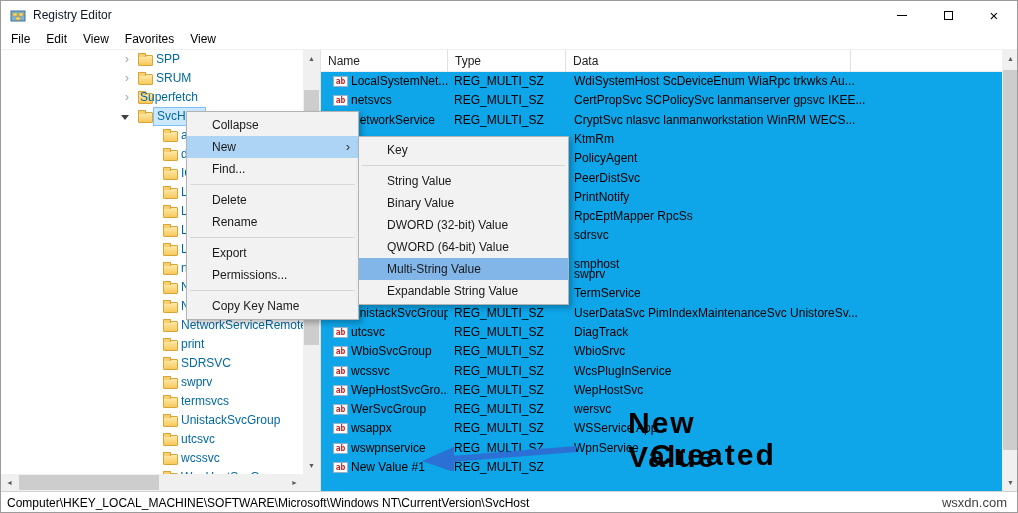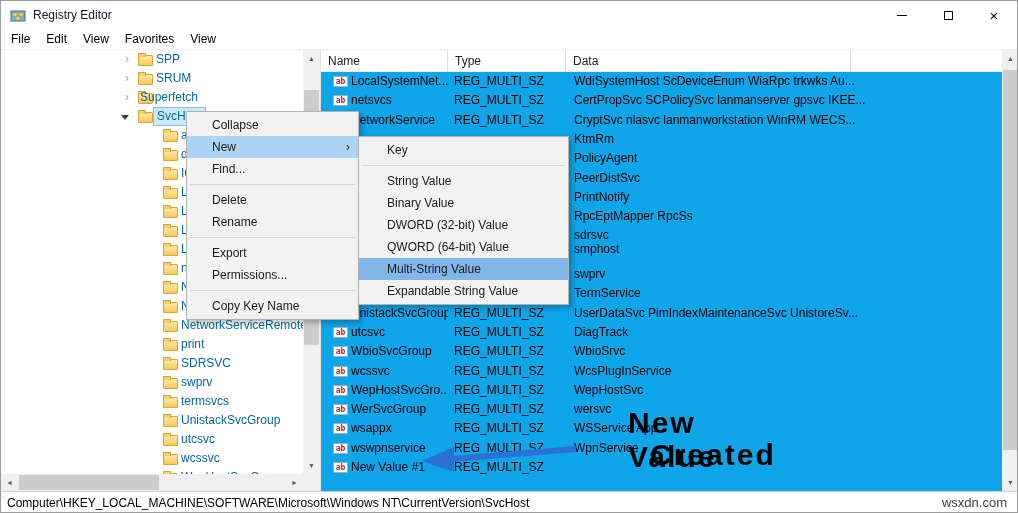--- a/index.html
+++ b/index.html
@@ -267,21 +267,21 @@
         <div class="lrow" style="top:135.1px">
     <div class="lc lc-name"></div>
     <div class="lc lc-type"></div>
     <div class="lc lc-data">RpcEptMapper RpcSs</div>
   </div>
         <div class="lrow" style="top:154.4px">
     <div class="lc lc-name"></div>
     <div class="lc lc-type"></div>
     <div class="lc lc-data">sdrsvc</div>
   </div>
-        <div class="lrow" style="top:168px">
+        <div class="lrow" style="top:183px">
     <div class="lc lc-name"></div>
     <div class="lc lc-type"></div>
     <div class="lc lc-data">smphost</div>
   </div>
         <div class="lrow" style="top:193.0px">
     <div class="lc lc-name"></div>
     <div class="lc lc-type"></div>
     <div class="lc lc-data">swprv</div>
   </div>
         <div class="lrow" style="top:212.3px">

